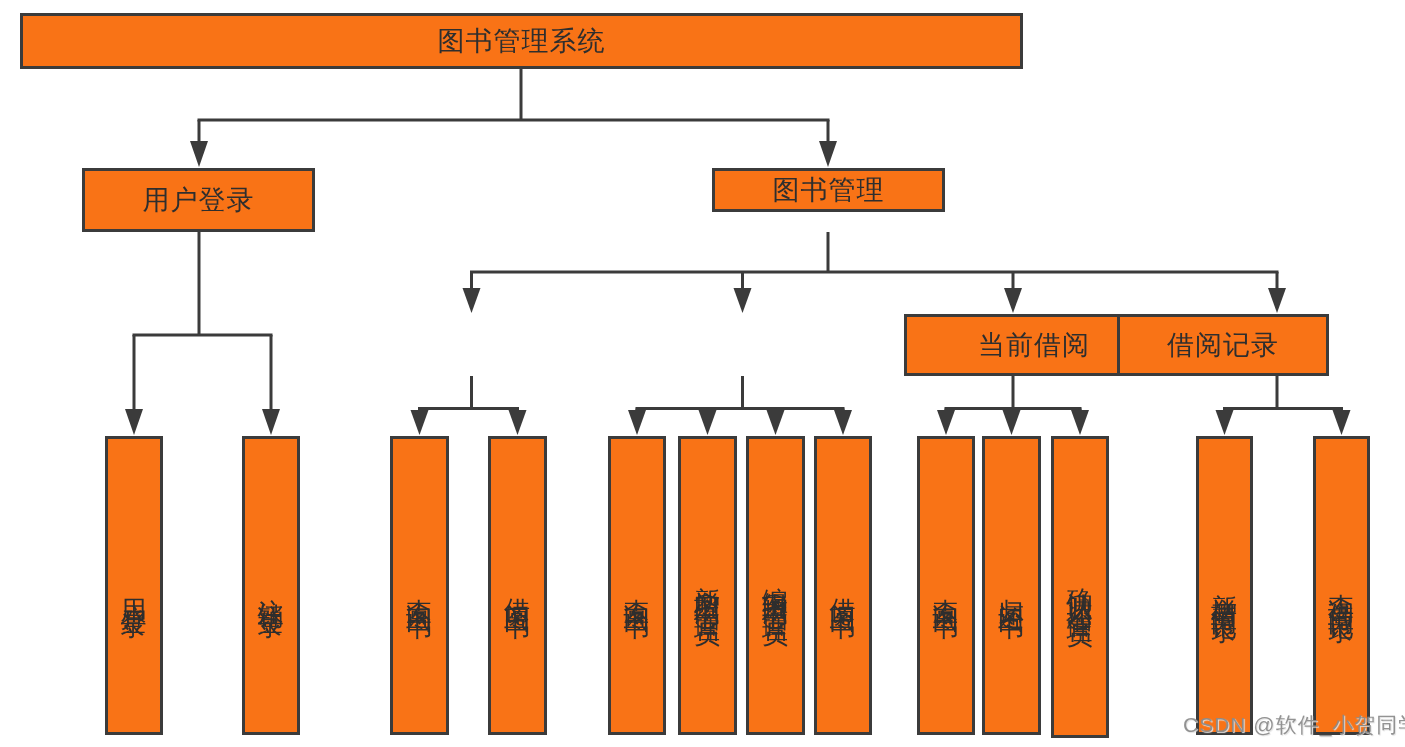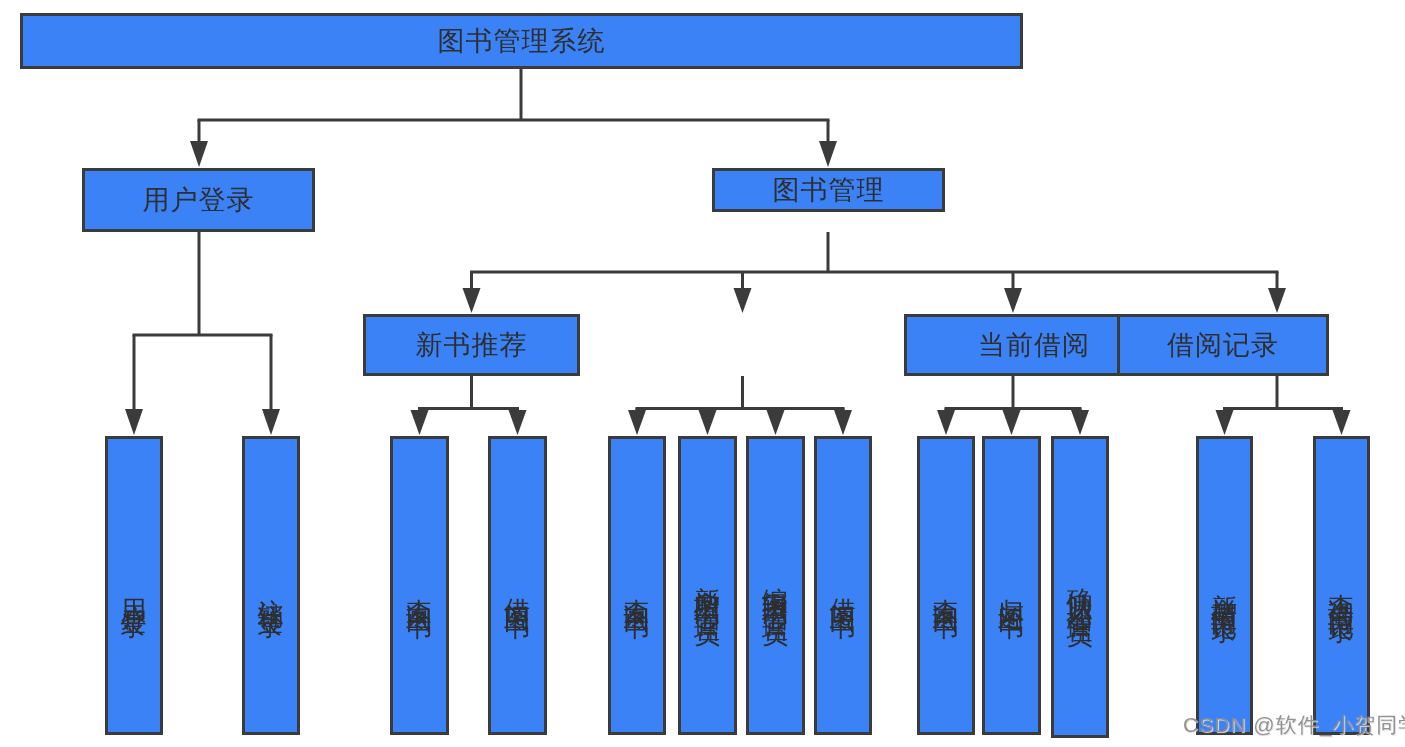--- a/index.html
+++ b/index.html
@@ -8,21 +8,21 @@
     background:#ffffff;
     font-family:"Liberation Sans","DejaVu Sans",sans-serif;
     position:relative;
     overflow:hidden;
   }
   .stage { position:absolute; left:0; top:0; width:1405px; height:747px; }
   svg.connectors { position:absolute; left:0; top:0; pointer-events:none; }
   .box {
     position:absolute;
     border:3px solid #3b3b3b;
-    background:#3b82f6;
+    background:#f97316;
     display:flex;
     align-items:center;
     justify-content:center;
     color:#2e2e2e;
   }
   .box .lbl { white-space:nowrap; }
   .h .lbl { font-size:27px; letter-spacing:1px; }
   .v .lbl {
     writing-mode:vertical-rl;
     text-orientation:mixed;
@@ -118,23 +118,20 @@
     <span class="lbl">图书管理系统</span>
   </div>
 
   <div class="box h" style="left:82px;top:168px;width:233px;height:64px">
     <span class="lbl">用户登录</span>
   </div>
   <div class="box h" style="left:712px;top:168px;width:233px;height:44px">
     <span class="lbl">图书管理</span>
   </div>
 
-  <div class="box h" style="left:363px;top:314px;width:217px;height:62px">
-    <span class="lbl">新书推荐</span>
-  </div>
   <div class="box h" style="left:904px;top:314px;width:260px;height:62px">
     <span class="lbl">当前借阅</span>
   </div>
   <div class="box h" style="left:1117px;top:314px;width:212px;height:62px">
     <span class="lbl">借阅记录</span>
   </div>
 
   <div class="box v" style="left:105px;top:436px;width:58px;height:299px">
     <span class="lbl">用户登录</span>
   </div>

